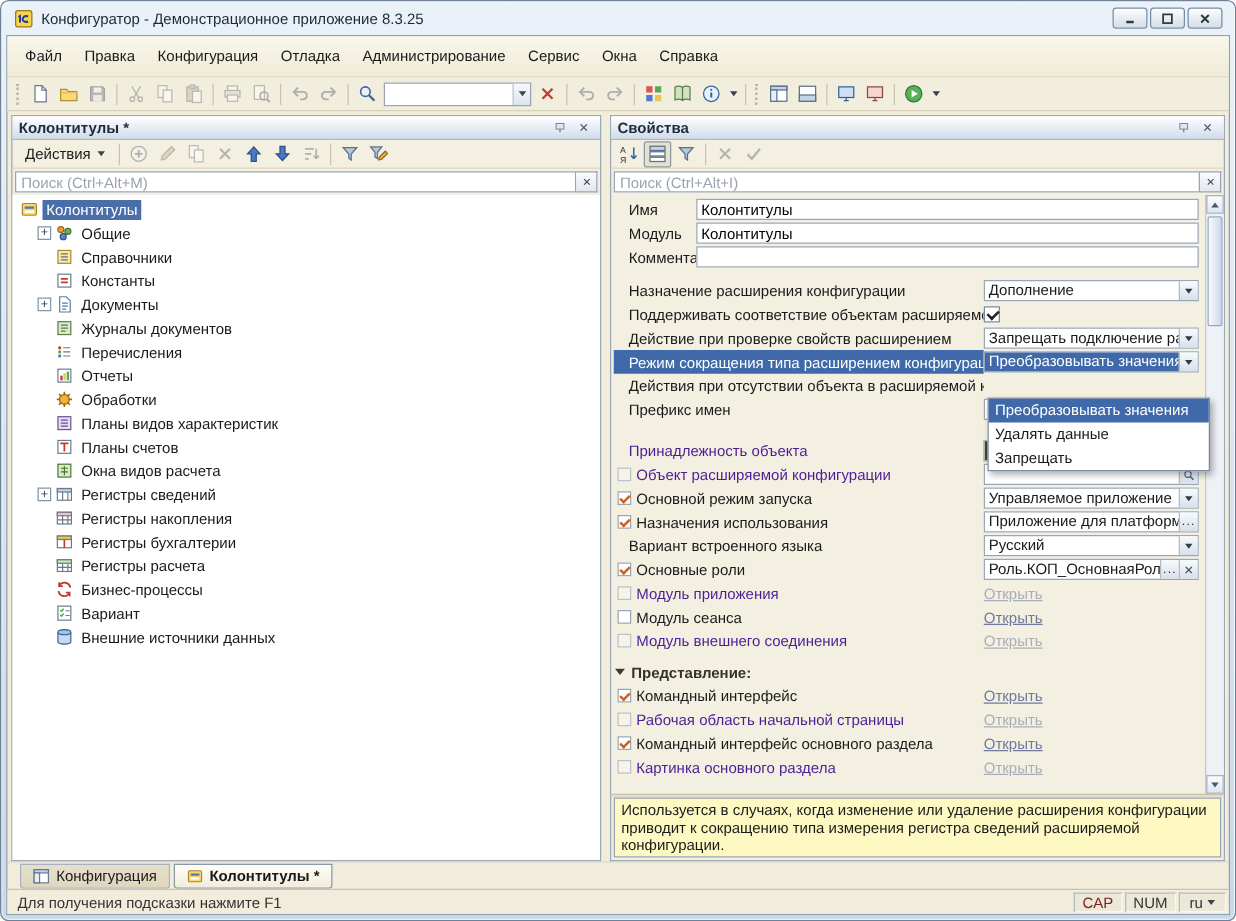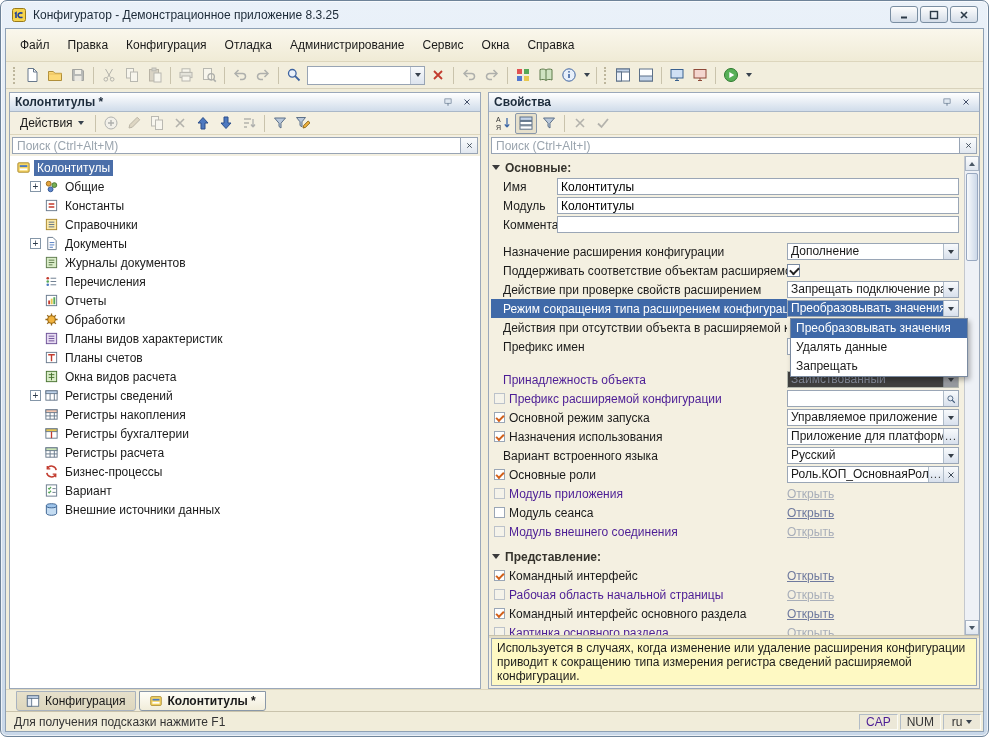--- a/index.html
+++ b/index.html
@@ -136,21 +136,21 @@
   .tabsbar { height:22px; flex:0 0 22px; display:flex; align-items:flex-start; gap:3px; padding:1px 0 0 10px; border-top:1px solid #ddd6bd; }
   .tab { display:flex; align-items:center; gap:5px; height:20px; padding:0 9px; border:1px solid #a8b2be;
     border-radius:0 0 3px 3px; background:linear-gradient(#e6e0cb,#ddd6bd); }
   .tab.active { background:linear-gradient(#fffef8,#f1edda); border-color:#8a98a8; font-weight:bold; }
   .tab .tic { width:14px; height:14px; flex:0 0 14px; }
 
   .statusbar { height:20px; flex:0 0 20px; display:flex; align-items:center; padding:0 2px 0 8px; gap:2px; border-top:1px solid #c9c3ac; background:#f1edda; }
   .shint { flex:1; color:#333; overflow:hidden; white-space:nowrap; }
   .scell { height:16px; min-width:38px; display:flex; align-items:center; justify-content:center; gap:4px; padding:0 6px;
     border:1px solid; border-color:#b2bcc6 #fbfbf5 #fbfbf5 #b2bcc6; background:#ece8d8; color:#333; }
-  .scell.dim { color:#4c1d95; }
+  .scell.dim { color:#7f1d1d; }
 </style>
 </head>
 <body>
 
 <svg width="0" height="0" style="position:absolute" aria-hidden="true">
   <defs>
     <symbol id="i-app" viewBox="0 0 16 16">
         <rect x="1.5" y="1.5" width="13" height="13" rx="2" fill="#f6d44c" stroke="#9a7a18"></rect>
         <path d="M5 11V5.8L3.8 6.6" stroke="#20409a" stroke-width="1.6" fill="none"></path>
         <path d="M11.5 6.2c-2.6-1-4.4.4-4.4 2s1.8 3 4.4 2" fill="none" stroke="#20409a" stroke-width="1.6"></path>
@@ -654,30 +654,30 @@
           <div class="trow child">
             <span class="tglyph expand"></span>
             <svg class="tic">
                 <use href="#t-common"></use>
               </svg>
             <span class="tlabel">Общие</span>
           </div>
           <div class="trow child">
             <span class="tglyph"></span>
             <svg class="tic">
+                <use href="#t-catalog"></use>
+              </svg>
+            <span class="tlabel">Справочники</span>
+          </div>
+          <div class="trow child">
+            <span class="tglyph"></span>
+            <svg class="tic">
                 <use href="#t-const"></use>
               </svg>
             <span class="tlabel">Константы</span>
-          </div>
-          <div class="trow child">
-            <span class="tglyph"></span>
-            <svg class="tic">
-                <use href="#t-catalog"></use>
-              </svg>
-            <span class="tlabel">Справочники</span>
           </div>
           <div class="trow child">
             <span class="tglyph expand"></span>
             <svg class="tic">
                 <use href="#t-doc"></use>
               </svg>
             <span class="tlabel">Документы</span>
           </div>
           <div class="trow child">
             <span class="tglyph"></span>
@@ -827,24 +827,20 @@
           <span class="clear-btn">
               <svg>
                 <use href="#i-x"></use>
               </svg>
             </span>
         </div>
 
         <div class="props-body">
           <div class="pgrid">
 
-            <div class="psection">
-              <span class="tri"></span>
-              <span class="lt">Основные:</span>
-            </div>
 
             <div class="prow short">
               <div class="plab">
                   <span class="lt">Имя</span>
                 </div>
               <div class="pval">
                   <input class="tin" value="Колонтитулы" style="">
                 </div>
             </div>
             <div class="prow short">
@@ -937,21 +933,21 @@
                 <div class="combo dis">
                   <span class="ctext">Заимствованный</span>
                   <span class="cbtn"></span>
                 </div>
               </div>
             </div>
 
             <div class="prow fr">
               <div class="plab dis">
                 <span class="flag dis"></span>
-                <span class="lt">Префикс расширяемой конфигурации</span>
+                <span class="lt">Объект расширяемой конфигурации</span>
               </div>
               <div class="pval">
                 <div class="valgrp">
                   <span class="vtext"></span>
                   <span class="sqb">
                       <svg>
                         <use href="#i-lens-sm"></use>
                       </svg>
                     </span>
                 </div>

